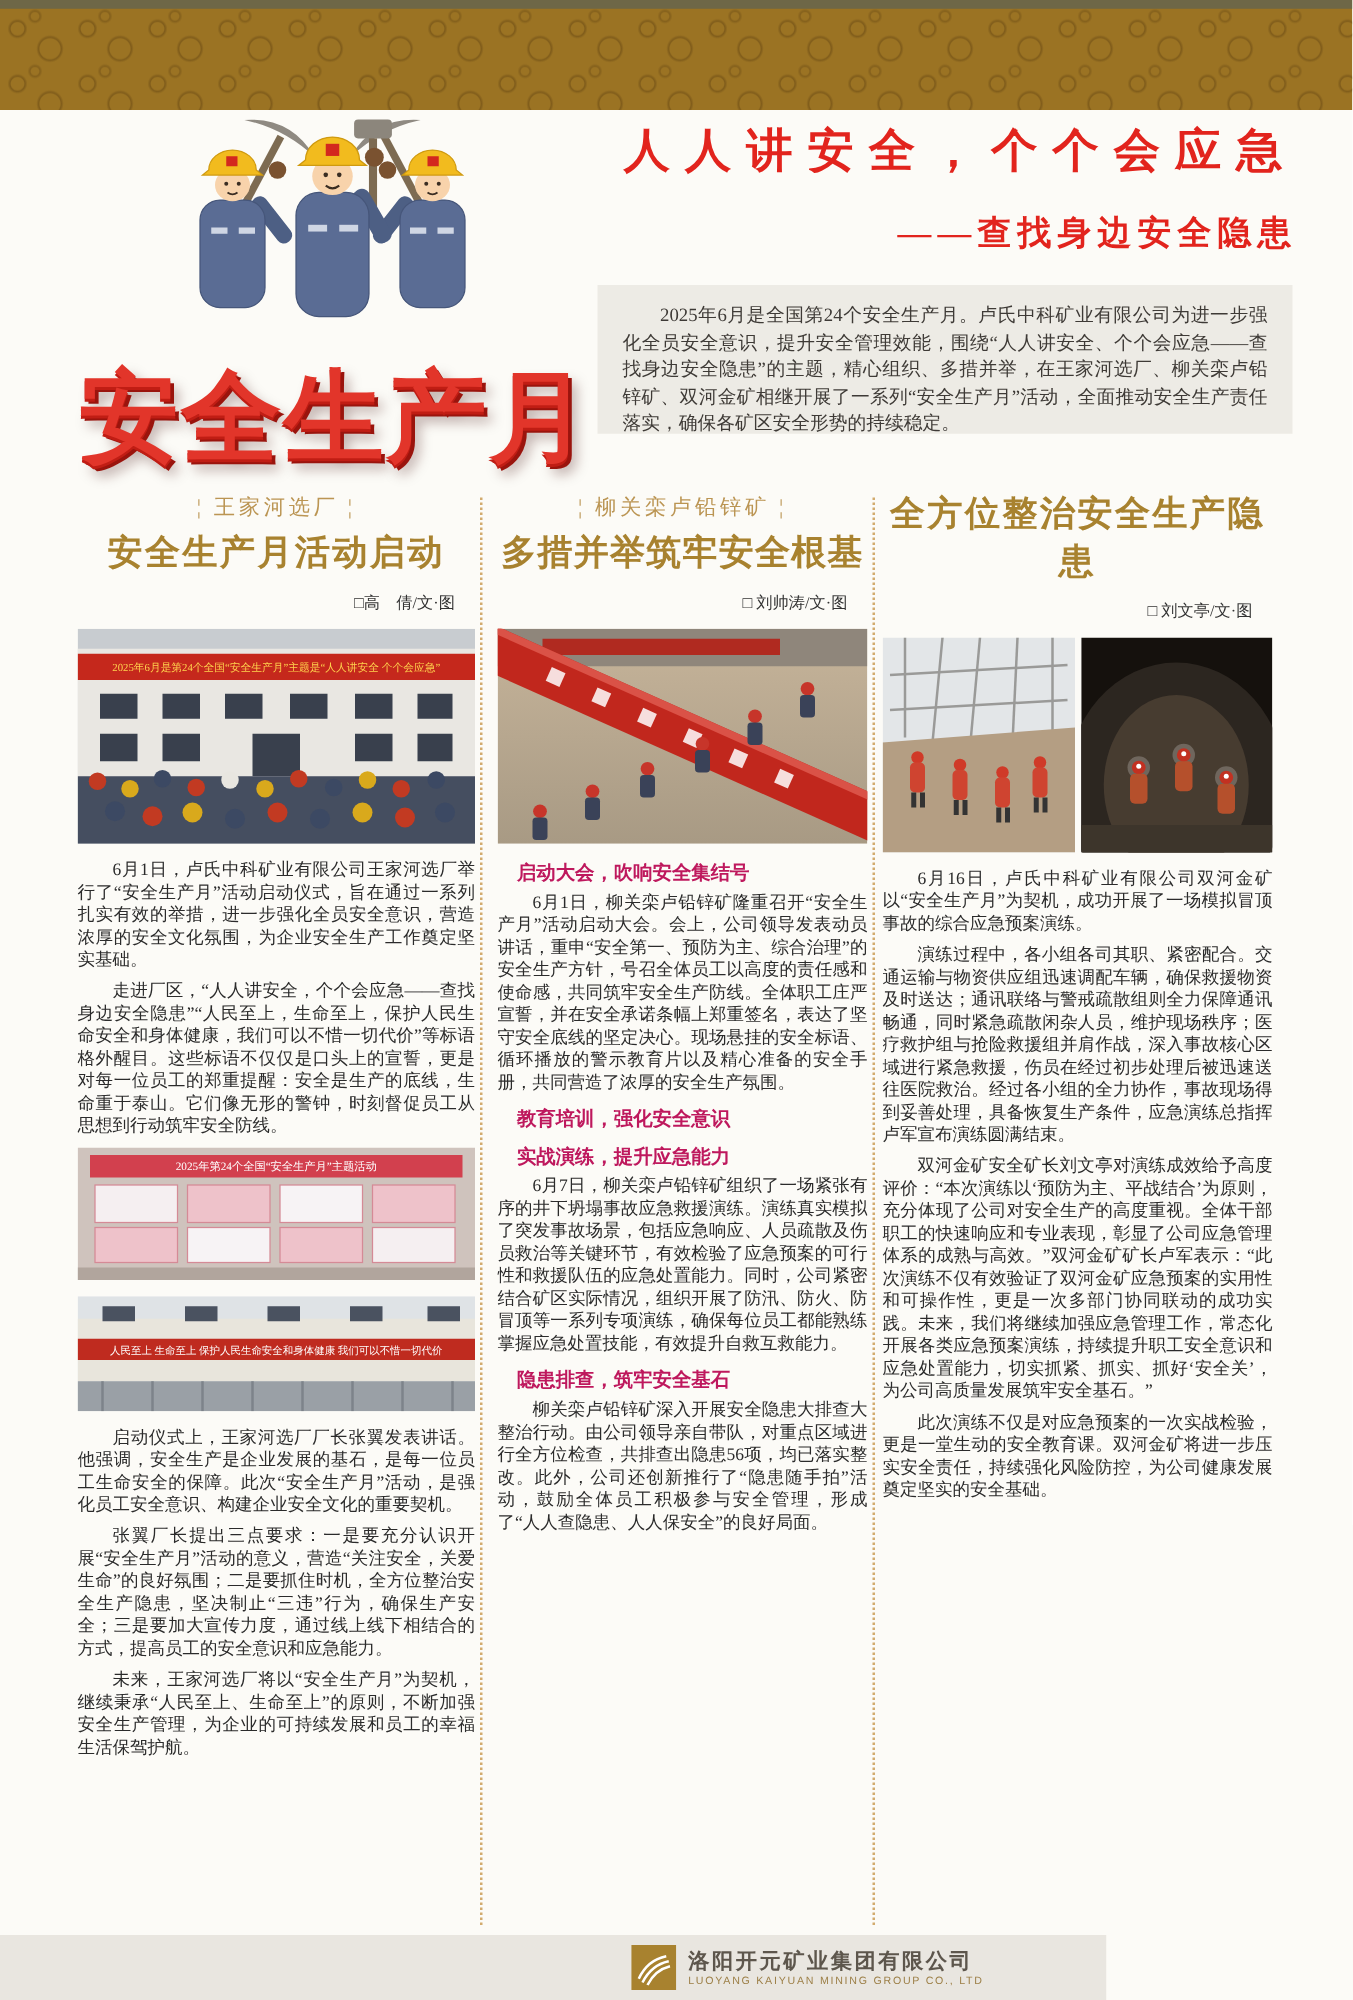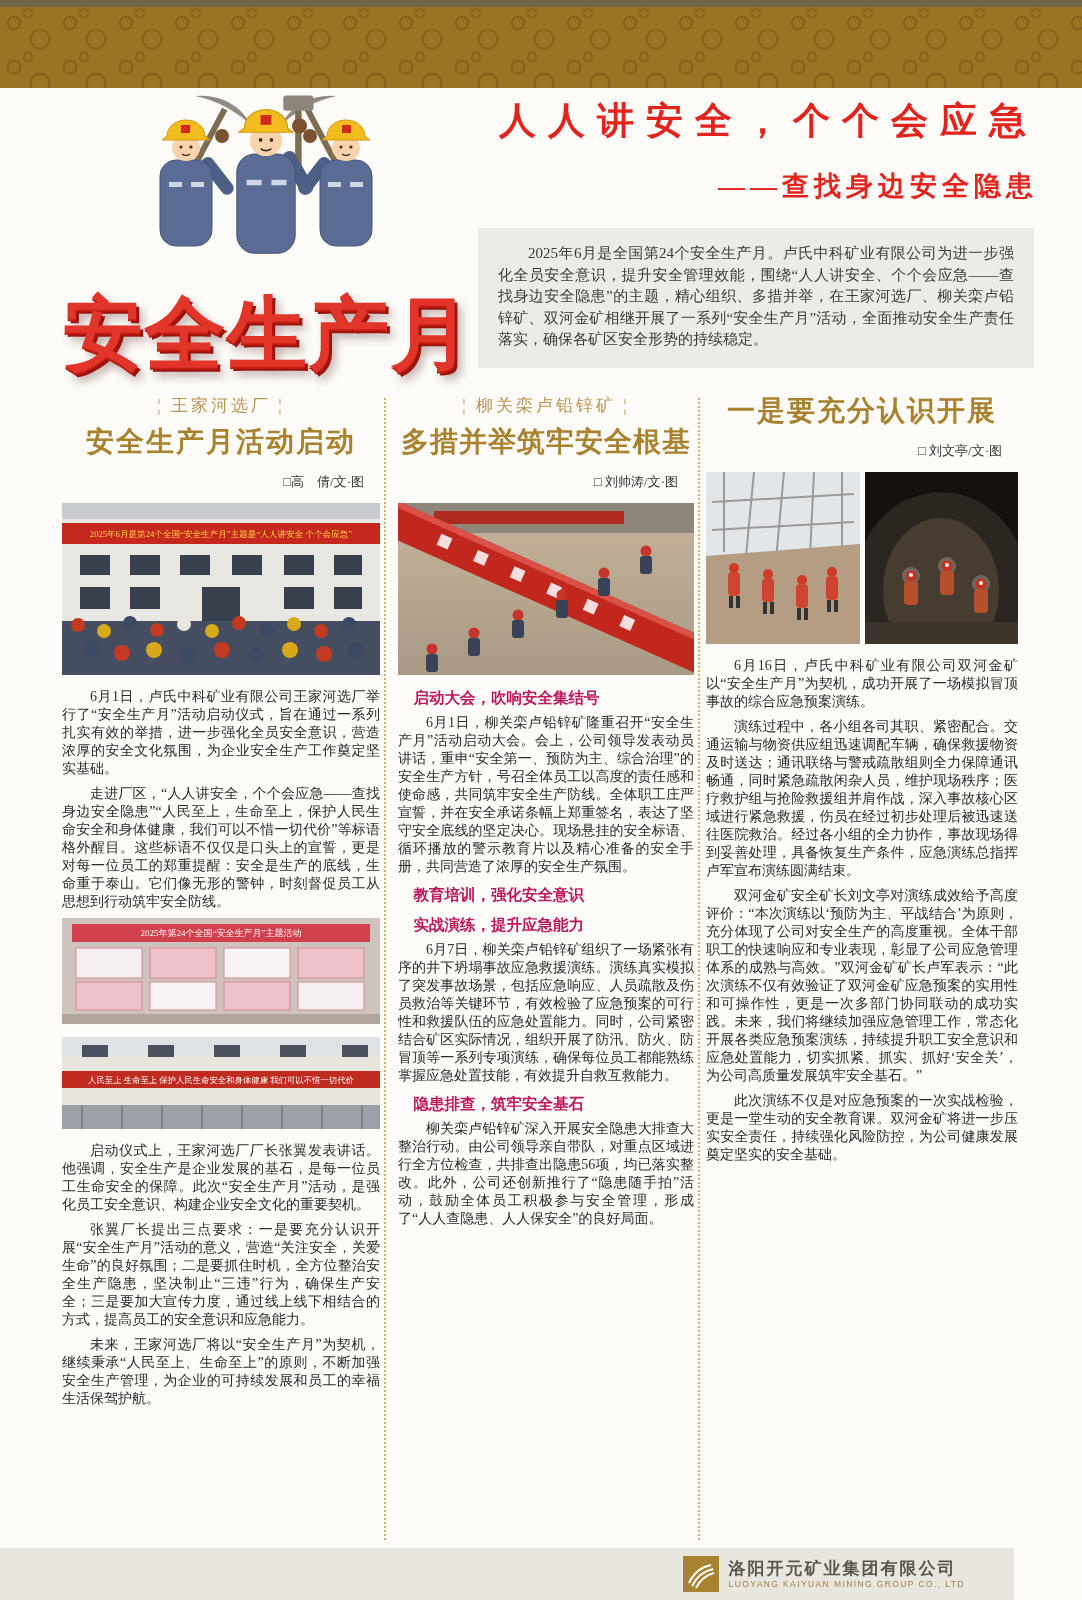--- a/index.html
+++ b/index.html
@@ -23,21 +23,21 @@
         font-size:80px;line-height:1;letter-spacing:2px;color:#e2352a;
         text-shadow:0 2px 0 #c01d14,3px 4px 0 #9a140d,6px 8px 10px rgba(60,10,5,.35);}
 
   
   .headline{position:absolute;left:468px;top:96px;width:570px;text-align:right;
         font-weight:bold;font-size:37px;letter-spacing:12px;color:#e2241d;
         font-family:"Liberation Serif","DejaVu Serif",serif;}
   .subheadline{position:absolute;left:468px;top:168px;width:570px;text-align:right;
         font-weight:bold;font-size:27px;letter-spacing:5px;color:#e2241d;}
 
-  .intro{position:absolute;left:478px;top:228px;width:556px;height:140px;box-sizing:border-box;
+  .intro{position:absolute;left:478px;top:228px;width:556px;height:119px;box-sizing:border-box;
         background:#edebe5;padding:15px 20px;font-size:15px;line-height:21.5px;
         text-align:justify;color:#3e3a36;}
   .intro p{margin:0;text-indent:2em;}
 
   
   .sep{position:absolute;top:398px;height:1142px;border-left:2px dotted #d2ab6e;width:0;}
   .sep1{left:384px;} .sep2{left:698px;}
   .col{position:absolute;top:392px;height:1152px;overflow:hidden;}
   .col1{left:62px;width:318px;}
   .col2{left:398px;width:296px;}
@@ -50,22 +50,22 @@
   .byline{text-align:right;font-size:13px;color:#333;padding-right:16px;margin:0 0 12px;}
 
   .photo{display:block;margin:0 0 13px;}
   .photo-row{display:flex;gap:5px;margin:0 0 13px;}
 
   .body p{margin:0 0 7px;font-size:14px;line-height:18px;text-align:justify;text-indent:2em;color:#2b2b2b;}
   h4.subhead{margin:9px 0 5px;font-size:15.5px;color:#be185d;text-indent:1em;
         font-family:"Liberation Sans","DejaVu Sans",sans-serif;font-weight:bold;}
 
   
-  .footer{position:absolute;left:0;top:1548px;width:1014px;height:52px;background:#e9e6e0;
-        display:flex;align-items:center;justify-content:flex-end;padding-right:49px;box-sizing:border-box;gap:10px;}
+  .footer{position:absolute;left:0;top:1548px;width:885px;height:52px;background:#e9e6e0;
+        display:flex;align-items:center;justify-content:flex-end;padding-right:98px;box-sizing:border-box;gap:10px;}
   .f-name{font-size:17px;font-weight:bold;color:#5d564c;letter-spacing:2px;line-height:1.15;}
   .f-en{font-size:8.5px;letter-spacing:1.4px;color:#9c7f46;
         font-family:"Liberation Sans","DejaVu Sans",sans-serif;}
 </style>
 </head>
 <body>
 
 <div id="page">
 
   <div class="band"></div>
@@ -305,21 +305,21 @@
       <p>6月1日，柳关栾卢铅锌矿隆重召开“安全生产月”活动启动大会。会上，公司领导发表动员讲话，重申“安全第一、预防为主、综合治理”的安全生产方针，号召全体员工以高度的责任感和使命感，共同筑牢安全生产防线。全体职工庄严宣誓，并在安全承诺条幅上郑重签名，表达了坚守安全底线的坚定决心。现场悬挂的安全标语、循环播放的警示教育片以及精心准备的安全手册，共同营造了浓厚的安全生产氛围。</p>
       <h4 class="subhead">教育培训，强化安全意识</h4>
       <h4 class="subhead">实战演练，提升应急能力</h4>
       <p>6月7日，柳关栾卢铅锌矿组织了一场紧张有序的井下坍塌事故应急救援演练。演练真实模拟了突发事故场景，包括应急响应、人员疏散及伤员救治等关键环节，有效检验了应急预案的可行性和救援队伍的应急处置能力。同时，公司紧密结合矿区实际情况，组织开展了防汛、防火、防冒顶等一系列专项演练，确保每位员工都能熟练掌握应急处置技能，有效提升自救互救能力。</p>
       <h4 class="subhead">隐患排查，筑牢安全基石</h4>
       <p>柳关栾卢铅锌矿深入开展安全隐患大排查大整治行动。由公司领导亲自带队，对重点区域进行全方位检查，共排查出隐患56项，均已落实整改。此外，公司还创新推行了“隐患随手拍”活动，鼓励全体员工积极参与安全管理，形成了“人人查隐患、人人保安全”的良好局面。</p>
     </div>
   </section>
 
   <section class="col col3">
-    <h3 class="a-title">一是要充分认识开展</h3>
+    <h3 class="a-title">全方位整治安全生产隐患</h3>
     <div class="byline">□ 刘文亭/文·图</div>
 
     <div class="photo-row">
       <svg width="154" height="172" viewBox="0 0 154 172">
         <rect width="154" height="172" fill="#e3e6e8"></rect>
         <g stroke="#9a9a98" stroke-width="2">
           <line x1="18" y1="0" x2="18" y2="80"></line>
             <line x1="48" y1="0" x2="40" y2="84"></line>
             <line x1="78" y1="0" x2="70" y2="88"></line>
             <line x1="108" y1="0" x2="104" y2="84"></line>

